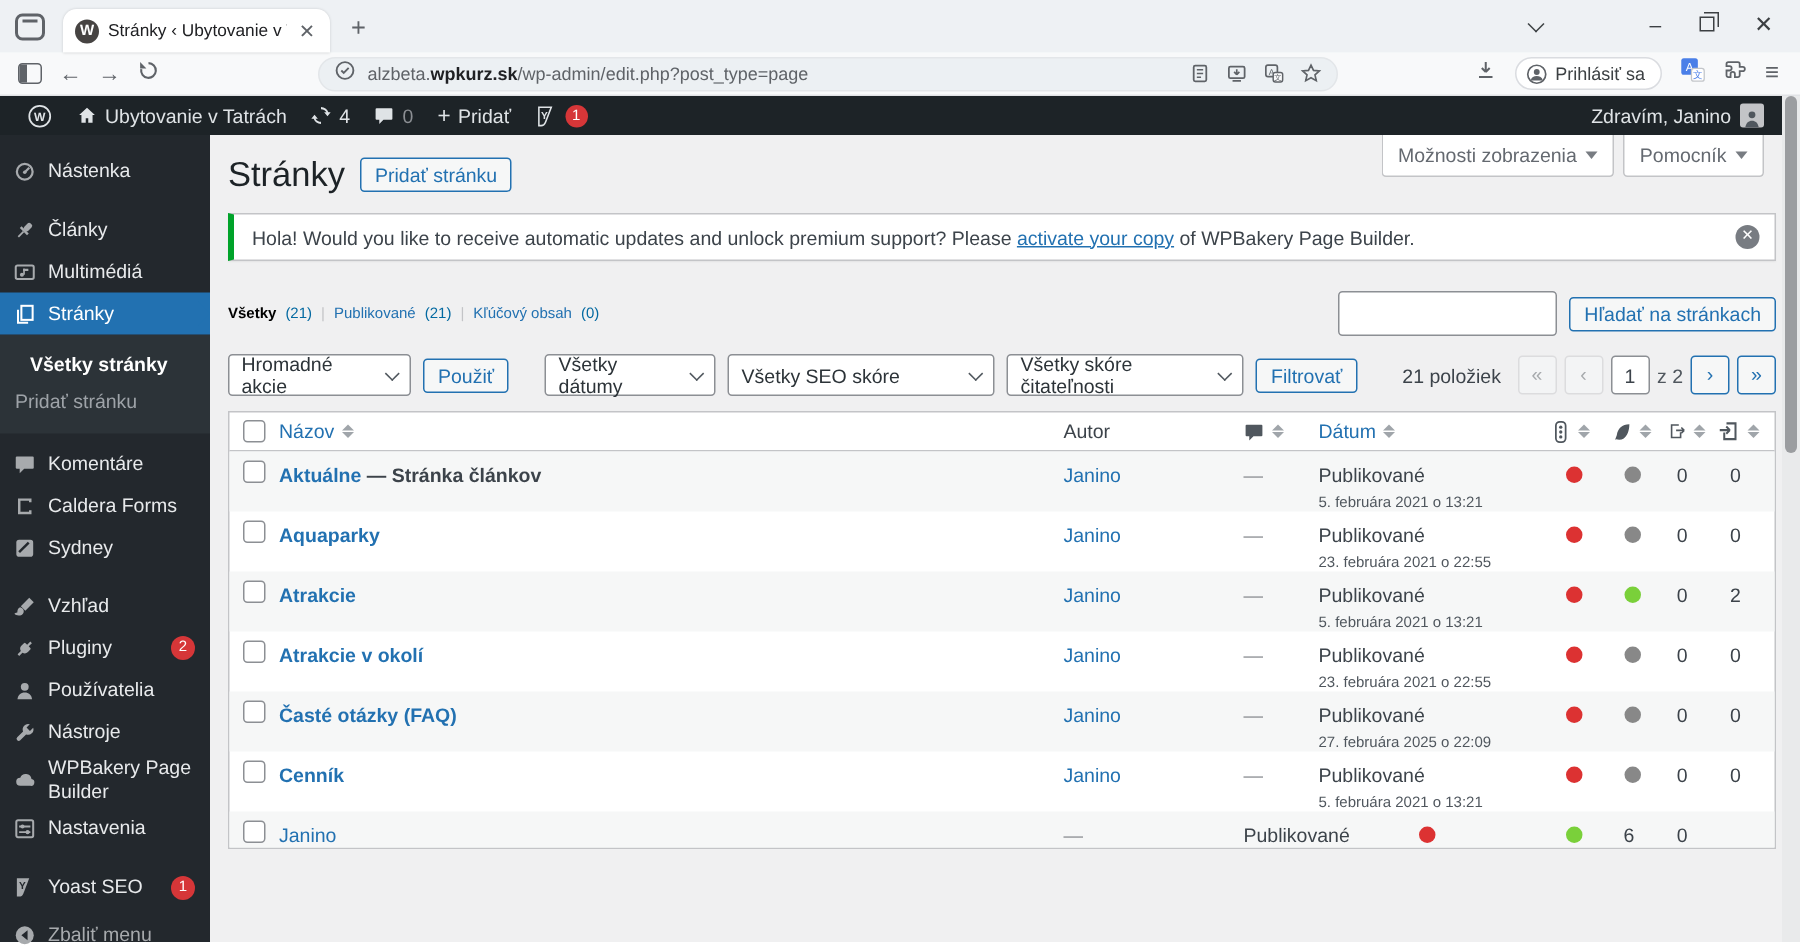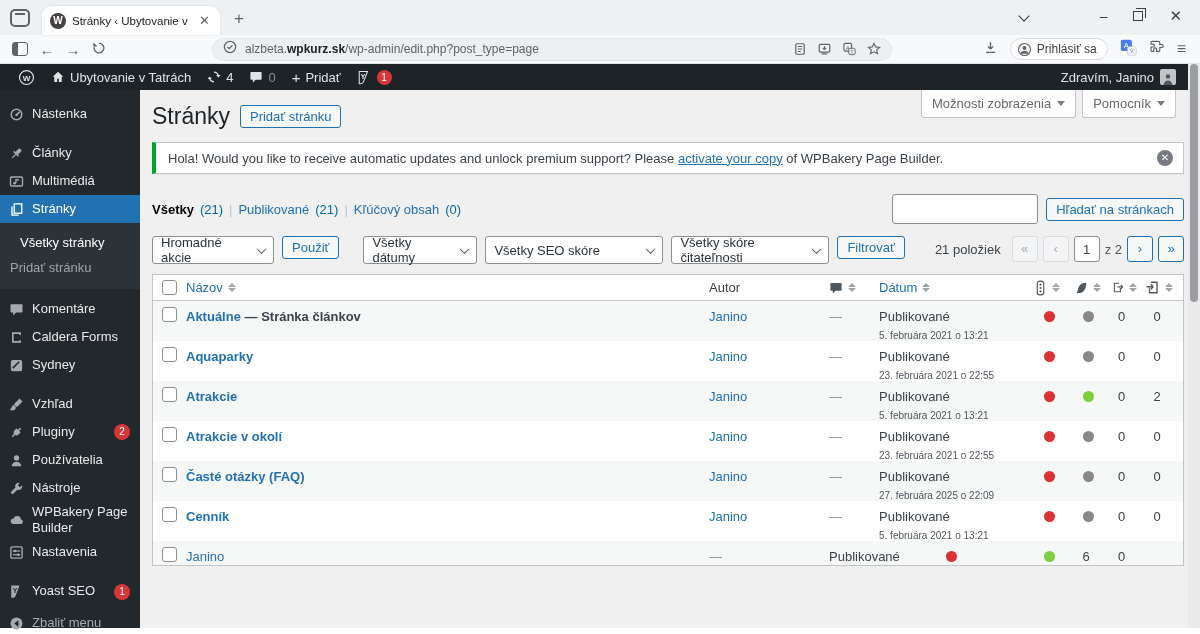--- a/index.html
+++ b/index.html
@@ -48,47 +48,47 @@
   .sidebar { width:140px; background:#23282d; flex:none; padding-top:10px; color:#eef0f1; }
   .si { display:flex; align-items:center; gap:8px; min-height:28px; padding:2px 4px 2px 9px; font-size:13px; color:#e8eaec; position:relative; line-height:1.25; }
   .si .lbl { flex:1; }
   .si svg, .ab-item svg { flex:none; }
   .si.sep { margin-top:11px; }
   .si.active { background:#2271b1; color:#fff; }
   .si.active::after { content:""; position:absolute; right:-8px; top:50%; margin-top:-8px; border:8px solid transparent; border-left-color:#2271b1; }
   .si .badge { background:#d63638; color:#fff; border-radius:9px; min-width:16px; height:16px; line-height:16px; text-align:center; font-size:10px; padding:0 2px; margin-right:6px; }
   .submenu { background:#2c3338; padding:7px 0 9px; }
   .sm-item { font-size:13px; padding:5px 8px 5px 10px; color:#9ea3a8; }
-  .sm-item.current { color:#fff; font-weight:normal;padding-left:20px; }
+  .sm-item.current { color:#fff; font-weight:bold;padding-left:20px; }
   .si.muted { color:#a7aaad; margin-top:4px; }
 
   .content { flex:1; background:#f0f0f1; position:relative; padding:0 4px 0 12px; min-width:0; overflow:hidden; }
   .screen-meta { position:absolute; top:0; right:12px; display:flex; gap:6px; z-index:2; }
   .meta-box { background:#fff; border:1px solid #c3c4c7; border-top:none; border-radius:0 0 3px 3px; padding:6px 10px; font-size:13px; color:#646970; display:flex; align-items:center; gap:6px; }
   .tri-dn { width:0; height:0; border-left:4px solid transparent; border-right:4px solid transparent; border-top:5px solid #787c82; }
 
   .titlebar { display:flex; align-items:center; gap:10px; padding-top:13px; }
   h1.page-title { font-size:23px; font-weight:400; color:#1d2327; }
   .btn { background:#f6f7f7; border:1px solid #2271b1; color:#2271b1; border-radius:3px; font-size:13px; padding:4px 10px; display:inline-block; white-space:nowrap; }
   .btn.small { padding:3px 9px; }
 
   .notice { margin-top:12px; background:#fff; border:1px solid #c3c4c7; border-left:4px solid #00a32a; box-shadow:0 1px 1px rgba(0,0,0,.04); display:flex; align-items:center; padding:7px 10px 7px 12px; font-size:13px; color:#3c434a; }
   .notice a { color:#2271b1; }
   .notice .dismiss { margin-left:auto; width:16px; height:16px; border-radius:50%; background:#787c82; color:#fff; font-size:10px; line-height:16px; text-align:center; flex:none; }
 
   .views-row { display:flex; align-items:center; margin-top:20px; }
-  .views { font-size:13px; color:#646970; display:flex; align-items:flex-start; gap:6px; }
+  .views { font-size:10px; color:#646970; display:flex; align-items:flex-start; gap:6px; }
   .views .current { color:#000; font-weight:bold; }
   .views a { color:#2271b1; text-decoration:none; }
   .views .cnt { color:#0369a1; font-weight:normal; }
   .views .sep2 { color:#c3c4c7; }
   .search-box { margin-left:auto; display:flex; align-items:center; gap:8px; }
   .search-input { width:146px; height:30px; border:1px solid #8c8f94; border-radius:3px; background:#fff; font-size:13px; padding:0 6px; }
 
-  .tablenav { display:flex; align-items:flex-start; margin-top:12px; gap:8px; }
+  .tablenav { display:flex; align-items:center; margin-top:12px; gap:8px; }
   .select { height:28px; background:#fff; border:1px solid #8c8f94; border-radius:3px; font-size:13px; color:#2c3338; display:flex; align-items:center; gap:10px; padding:0 8px; }
   .chev { width:7px; height:7px; border-right:1.8px solid #50575e; border-bottom:1.8px solid #50575e; transform:rotate(45deg) translate(-1px,-1px); flex:none; }
   .pagination { margin-left:auto; display:flex; align-items:center; gap:5px; font-size:13px; color:#50575e; }
   .pg-btn { width:26px; height:26px; border-radius:3px; text-align:center; line-height:24px; font-size:13px; }
   .pg-dis { background:#f3f4f5; border:1px solid #dcdcde; color:#a7aaad; }
   .pg-en { background:#f6f7f7; border:1px solid #2271b1; color:#2271b1; }
   .pg-input { width:26px; height:26px; border:1px solid #8c8f94; border-radius:3px; text-align:center; font-size:13px; color:#3c434a; background:#fff; }
   .pg-items { margin-right:6px; color:#3c434a; }
 
   .list-table { margin-top:10px; background:#fff; border:1px solid #c3c4c7; }

